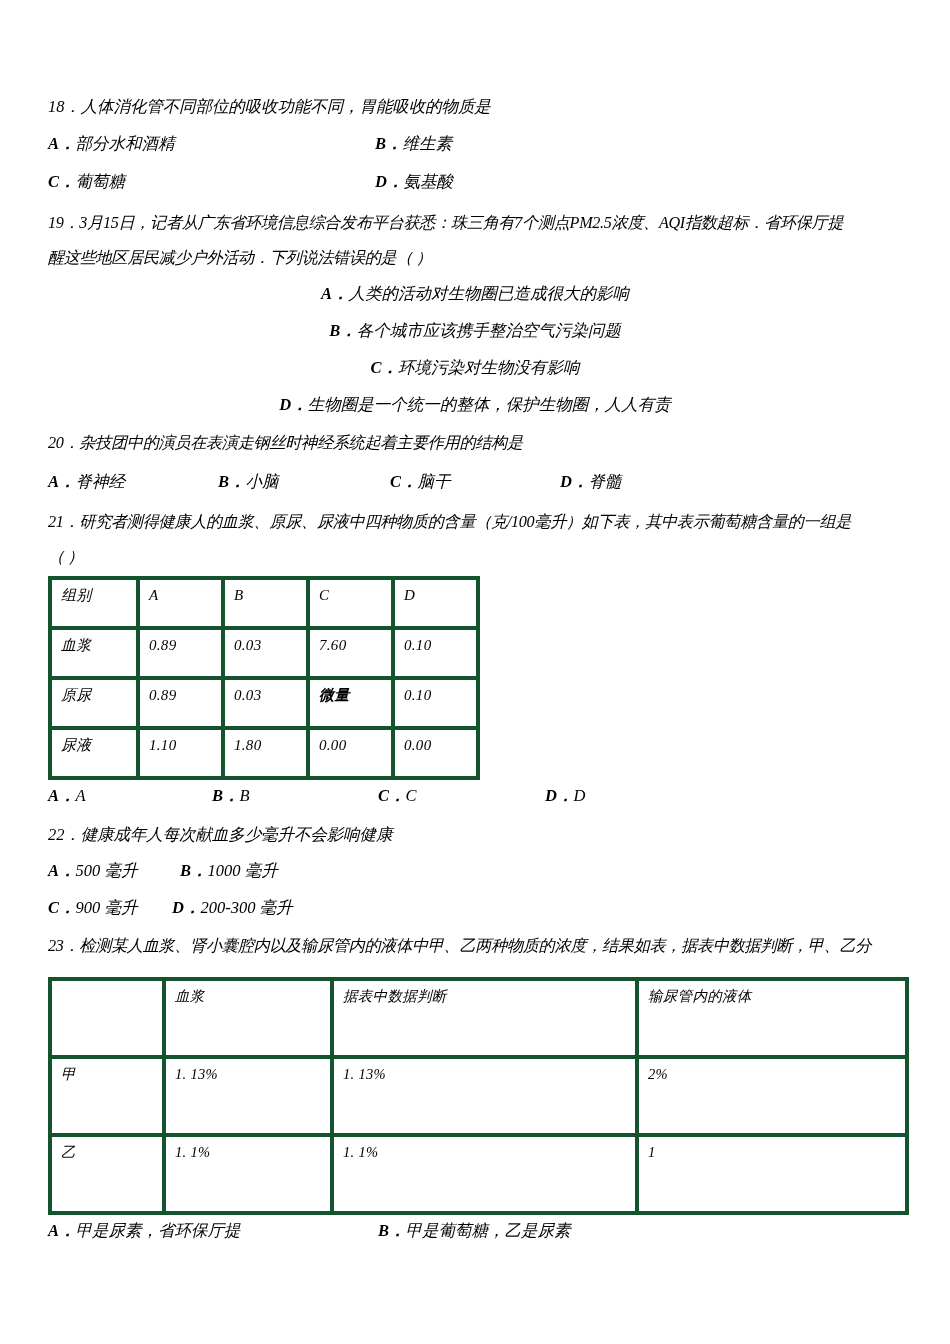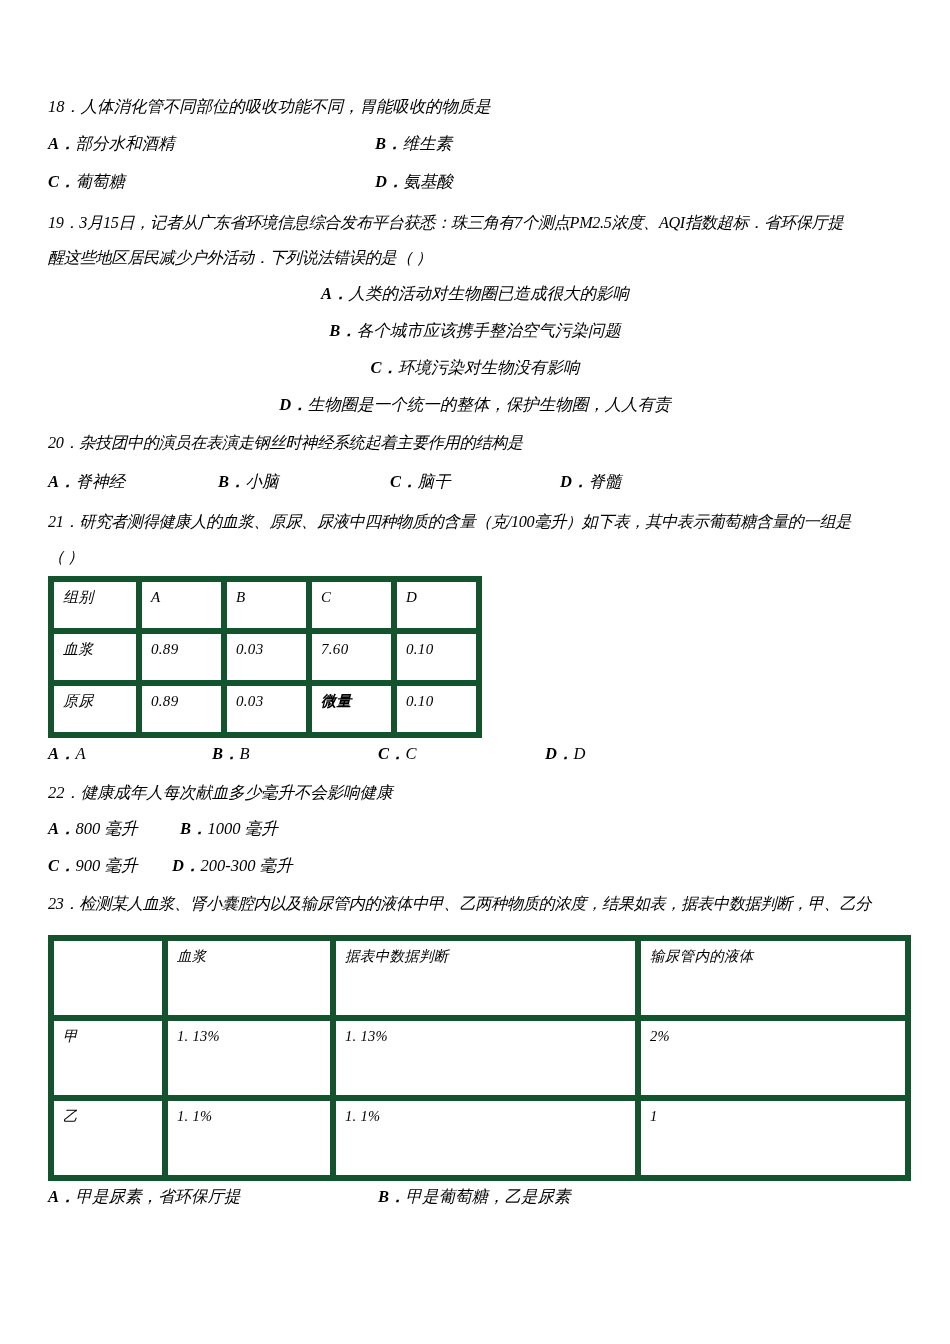--- a/index.html
+++ b/index.html
@@ -63,21 +63,21 @@
     top: 0;
     white-space: nowrap;
   }
 
   
   table {
     border-collapse: collapse;
     table-layout: fixed;
   }
   table td {
-    border: 6px solid #14532d;
+    border: 4px solid #14532d;
     font-size: 15px;
     vertical-align: top;
     padding: 6px 8px 6px 9px;
     font-family: "Liberation Serif", "DejaVu Serif", serif;
     line-height: 18px;
   }
   table.t1 {
     width: 428px;
     margin-top: 8px;
   }
@@ -190,41 +190,48 @@
             <td class="cellnum">7.60</td>
             <td class="cellnum">0.10</td>
           </tr>
           <tr>
             <td>原尿</td>
             <td class="cellnum">0.89</td>
             <td class="cellnum">0.03</td>
             <td class="cellnum bold-cell">微量</td>
             <td class="cellnum">0.10</td>
           </tr>
+          <tr>
+            <td>尿液</td>
+            <td class="cellnum">1.10</td>
+            <td class="cellnum">1.80</td>
+            <td class="cellnum">0.00</td>
+            <td class="cellnum">0.00</td>
+          </tr>
         </tbody>
       </table>
 
       <div style="height:6px"></div>
       <div class="row" style="height:20px">
         <span class="col" style="left:0px"><span class="opt-label">A．</span><span>A</span></span>
         <span class="col" style="left:164px"><span class="opt-label">B．</span><span>B</span></span>
         <span class="col" style="left:330px"><span class="opt-label">C．</span><span>C</span></span>
         <span class="col" style="left:497px"><span class="opt-label">D．</span><span>D</span></span>
       </div>
     </div>
 
     <div style="height:18px"></div>
 
     <div>
       <div class="stem">
         <span>22．</span><span>健康成年人每次献血多少毫升不会影响健康</span>
       </div>
       <div style="height:16px"></div>
       <div class="row" style="height:20px">
-        <span class="col" style="left:0px"><span class="opt-label">A．</span><span>800 毫升</span></span>
+        <span class="col" style="left:0px"><span class="opt-label">A．</span><span>500 毫升</span></span>
         <span class="col" style="left:132px"><span class="opt-label">B．</span><span>1000 毫升</span></span>
       </div>
       <div style="height:17px"></div>
       <div class="row" style="height:20px">
         <span class="col" style="left:0px"><span class="opt-label">C．</span><span>900 毫升</span></span>
         <span class="col" style="left:124px"><span class="opt-label">D．</span><span>200-300 毫升</span></span>
       </div>
     </div>
 
     <div style="height:18px"></div>

